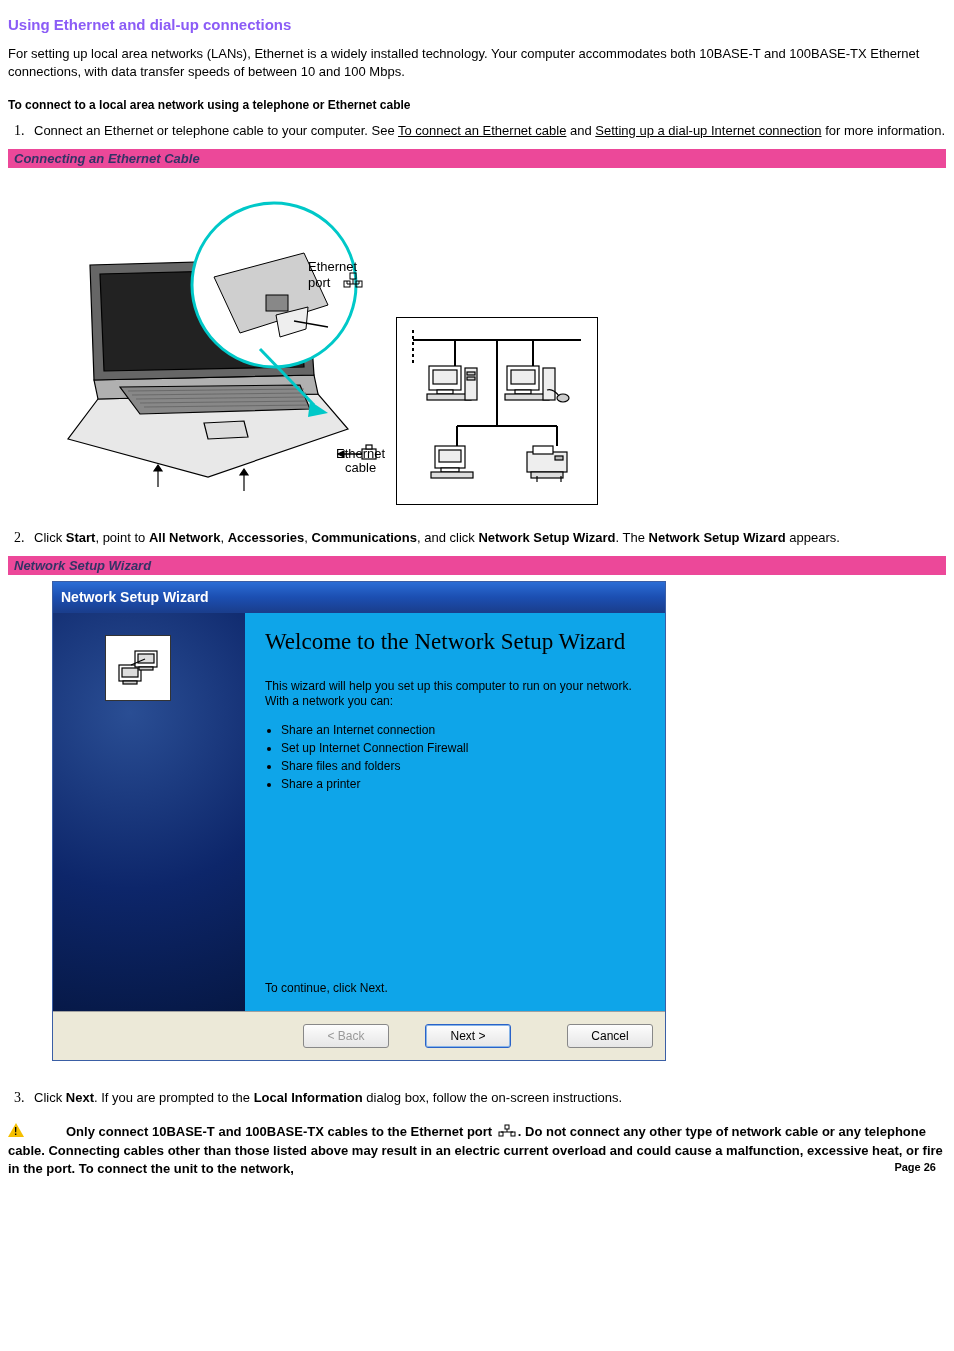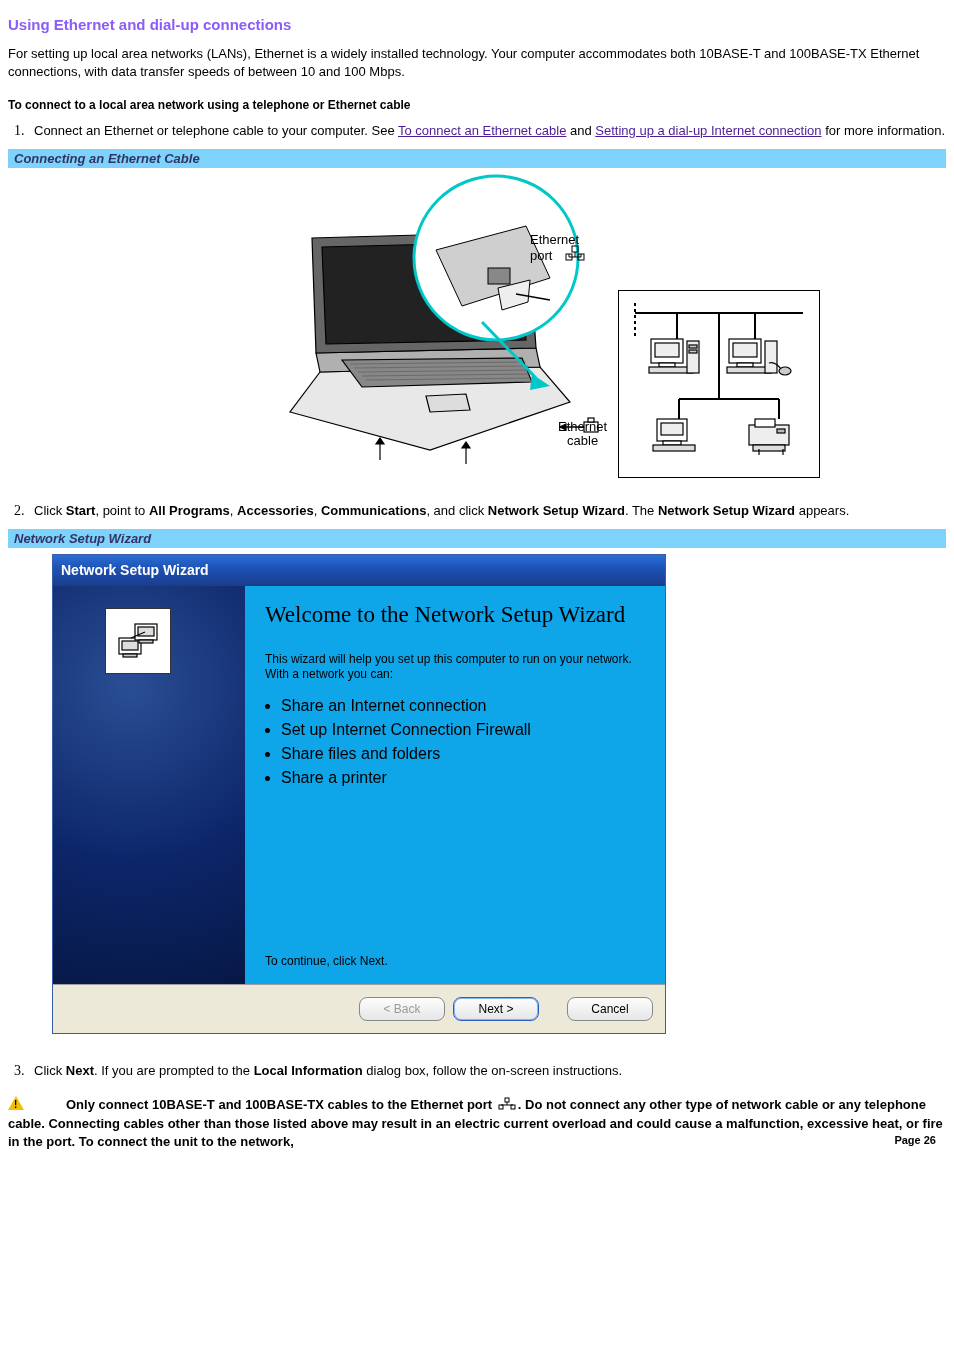--- a/index.html
+++ b/index.html
@@ -34,37 +34,37 @@
     padding-left: 6px;
     font-family: "Times New Roman", serif;
     font-size: 14px;
     line-height: 1.35;
   }
   ol.steps > li > span {
     font-family: Verdana, Arial, sans-serif;
     font-size: 13px;
   }
   a.doc-link {
-    color: #4c1d95;
+    color: #000000;
     text-decoration: underline;
   }
   .caption-bar {
-    background: #7dd3fc;
+    background: #ec4899;
     color: #333366;
     font-style: italic;
     font-weight: bold;
     font-size: 13px;
     padding: 2px 6px;
     margin: 8px 0 0 0;
   }
   
   .figure1-wrap {
     display: flex;
-    justify-content: center;
-    padding: 4px 0 18px 0;
+    justify-content: flex-start;
+    padding: 31px 0 18px 0;
   }
   .figure1 {
     position: relative;
     width: 494px;
     height: 306px;
   }
   .laptop-svg { position:absolute; left:0; top:0; }
   .ethernet-callout {
     position:absolute;
     left:300px; top:60px;
@@ -150,21 +150,21 @@
     margin: 0 0 16px 0;
   }
   .wizard-desc {
     font-size: 12px;
     margin: 8px 0 12px 0;
     line-height:1.25;
   }
   ul.wizard-list {
     margin: 0 0 0 16px;
     padding:0;
-    font-size:16px;
+    font-size:12px;
     line-height:1.5;
   }
   ul.wizard-list li {
     list-style-type: disc;
     margin:0;
     padding:0 0 0 0;
   }
   .wizard-spacer { flex:1; }
   .wizard-continue {
     font-size:12px;
@@ -178,25 +178,26 @@
     justify-content:flex-end;
     gap: 8px;
   }
   .wizard-btn {
     width: 86px;
     height: 24px;
     font-family: Tahoma, Arial, sans-serif;
     font-size:12px;
     background: linear-gradient(#fdfdfd,#e6e6e6);
     border:1px solid #888;
-    border-radius:8px;
+    border-radius:3px;
     display:flex;
     align-items:center;
     justify-content:center;
     box-sizing:border-box;
+    margin-left:28px;
   }
   .wizard-btn.disabled { color:#9a9a9a; }
   .wizard-btn.default { border:1px solid #2a62c8; box-shadow: 0 0 0 1px #86b4e8 inset; }
   .warn-icon {
     display:inline-block;
     width: 0; height:0;
     border-left: 8px solid transparent;
     border-right: 8px solid transparent;
     border-bottom: 14px solid #f5bf00;
     position:relative;
@@ -358,21 +359,21 @@
           <line x1="10" y1="30" x2="10" y2="36"></line>
           <line x1="34" y1="30" x2="34" y2="36"></line>
         </g>
       </svg>
     </div>
   </div>
 </div>
 
 <ol class="steps" start="2">
   <li><span>
-    <span>Click </span><b>Start</b><span>, point to </span><b>All Programs</b><span>, </span><b>Accessories</b><span>, </span><b>Communications</b><span>, and click </span><b>Network Setup Wizard</b><span>. The </span><b>Network Setup Wizard</b><span> appears.</span>
+    <span>Click </span><b>Start</b><span>, point to </span><b>All Network</b><span>, </span><b>Accessories</b><span>, </span><b>Communications</b><span>, and click </span><b>Network Setup Wizard</b><span>. The </span><b>Network Setup Wizard</b><span> appears.</span>
   </span></li>
 </ol>
 
 <div class="caption-bar">Network Setup Wizard</div>
 
 <div class="wizard-outer">
   <div class="wizard-window">
     <div class="wizard-titlebar">Network Setup Wizard</div>
     <div class="wizard-body">
       <div class="wizard-left">

